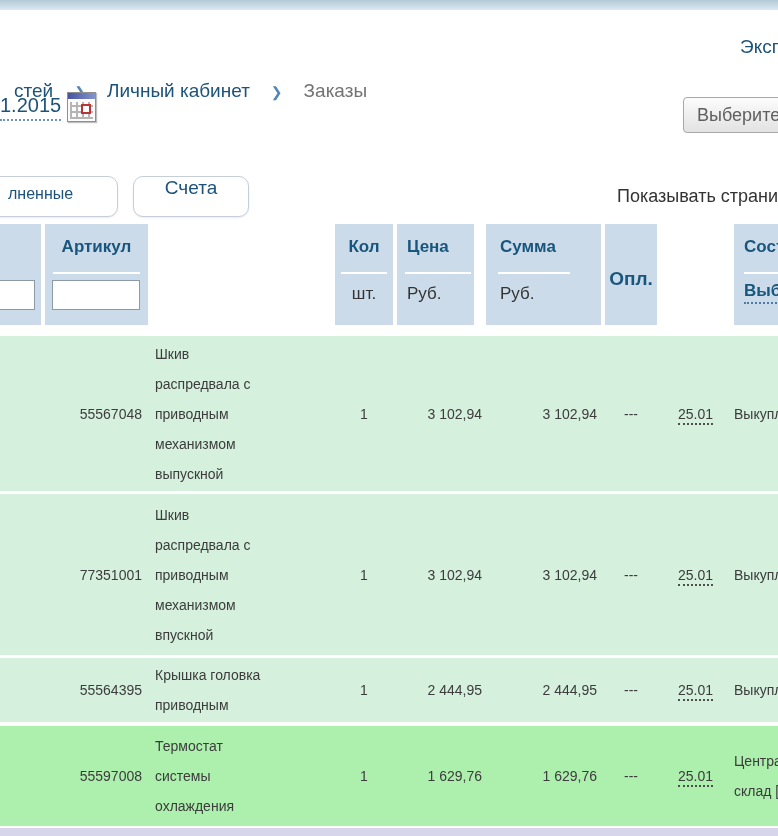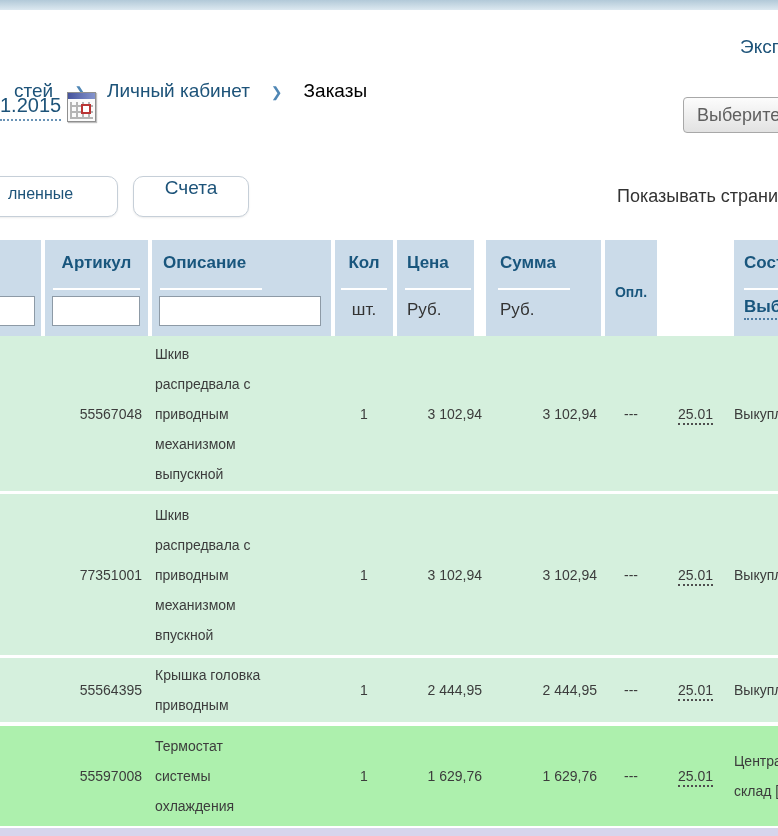--- a/index.html
+++ b/index.html
@@ -9,21 +9,21 @@
   
   .topstrip{position:absolute;left:0;top:0;width:778px;height:10px;
     background:linear-gradient(#b2c9d8,#dce8f0);}
 
   
   .export-link{position:absolute;left:740px;top:36px;font-size:19px;color:#1d5379;white-space:nowrap;cursor:pointer;}
 
   
   .breadcrumb{position:absolute;left:14px;top:39px;display:flex;align-items:center;gap:21px;font-size:19px;white-space:nowrap;margin-top:41px;}
   .crumb-link{color:#1d5379;cursor:pointer;}
-  .crumb-current{color:#000000;}
+  .crumb-current{color:#737373;}
   .crumb-sep{color:#4f87b5;font-size:14px;padding-top:2px;}
 
   
   .date-filter{position:absolute;left:0;top:92px;height:30px;}
   .date-value{position:absolute;left:0;top:2px;font-size:20px;color:#1d5379;
     border-bottom:2px dotted #6b94b6;padding-bottom:2px;cursor:pointer;}
   .cal-icon{position:absolute;display:inline-block;width:27px;height:28px;border:1px solid #8f8f8f;
     background:#fbfbfb;box-shadow:1px 1px 1px rgba(0,0,0,.25);cursor:pointer;}
   .cal-icon .cal-top{position:absolute;left:0;top:0;right:0;height:6px;
     background:linear-gradient(90deg,#47549c,#8494cd);}
@@ -42,38 +42,38 @@
   
   .tab{position:absolute;top:176px;height:39px;background:#fff;border:1px solid #c6cfd8;border-radius:10px;
     box-shadow:0 1px 2px rgba(0,0,0,.08);cursor:pointer;}
   .tab-completed{left:-62px;width:178px;}
   .tab-completed .tab-label{position:absolute;left:69px;top:8px;font-size:16px;color:#1d5379;white-space:nowrap;}
   .tab-invoices{left:133px;width:114px;display:flex;align-items:flex-start;justify-content:center;}
   .tab-invoices .tab-label{font-size:19px;color:#1d5379;}
   .show-pages{position:absolute;left:617px;top:186px;font-size:18px;color:#333;white-space:nowrap;}
 
   
-  .thead{position:absolute;left:0;top:240px;width:778px;height:101px;}
+  .thead{position:absolute;left:0;top:224px;width:778px;height:101px;}
   .hcell{position:absolute;top:0;height:101px;background:#cbdbe9;}
   .hc1{left:0;width:41px;} .hc2{left:45px;width:103px;} .hc3{left:152px;width:179px;}
   .hc4{left:335px;width:58px;} .hc5{left:397px;width:77px;} .hc6{left:486px;width:115px;}
   .hc7{left:605px;width:52px;} .hc8{left:661px;width:69px;} .hc9{left:734px;width:48px;}
   .hlabel{position:absolute;top:13px;left:0;width:100%;text-align:center;font-weight:bold;font-size:17px;color:#19567d;white-space:nowrap;}
   .hlabel.al{text-align:left;}
   .hc3 .hlabel{padding-left:11px;} .hc5 .hlabel{padding-left:10px;} .hc6 .hlabel{padding-left:14px;} .hc9 .hlabel{padding-left:10px;}
   .hline{position:absolute;top:48px;height:2px;background:#fff;}
   .hsub{position:absolute;top:60px;left:0;width:100%;text-align:center;font-size:17px;color:#333;}
   .hsub.al{text-align:left;}
   .hc5 .hsub{padding-left:10px;} .hc6 .hsub{padding-left:14px;}
   .hinput{position:absolute;top:56px;height:30px;border:1px solid #8d9aa6;background:#fff;padding:0 4px;
     font-family:"Liberation Sans",sans-serif;font-size:16px;box-sizing:border-box;}
   .hc1 .hinput{left:-16px;width:51px;}
   .hc2 .hinput{left:7px;width:88px;}
   .hc3 .hinput{left:7px;width:162px;}
-  .opl-label{position:absolute;top:44px;left:0;width:100%;text-align:center;font-weight:bold;font-size:14px;color:#19567d;}
+  .opl-label{position:absolute;top:44px;left:0;width:100%;text-align:center;font-weight:bold;font-size:19px;color:#19567d;}
   .hc8 .cal-icon{left:20px;top:54px;}
   .status-select{position:absolute;left:10px;top:57px;font-weight:bold;font-size:17px;color:#19567d;
     border-bottom:2px dotted #4c7ca3;padding-bottom:1px;white-space:nowrap;cursor:pointer;}
 
   
   .trow{position:absolute;left:0;width:778px;}
   .row-mint{background:#d5f0dd;}
   .row-bright{background:#adf0ad;}
   .trow-1{top:336px;height:155px;} .trow-2{top:494px;height:161px;}
   .trow-3{top:658px;height:64px;}  .trow-4{top:726px;height:100px;}
@@ -131,25 +131,20 @@
 
   <div class="thead">
     <div class="hcell hc1">
       <input class="hinput" type="text" style="">
     </div>
     <div class="hcell hc2">
       <div class="hlabel">Артикул</div>
       <div class="hline" style="left:8px;right:8px;"></div>
       <input class="hinput" type="text" style="">
     </div>
-    <div class="hcell hc3">
-      <div class="hlabel al">Описание</div>
-      <div class="hline" style="left:8px;width:102px;"></div>
-      <input class="hinput" type="text" style="">
-    </div>
     <div class="hcell hc4">
       <div class="hlabel">Кол</div>
       <div class="hline" style="left:6px;right:6px;"></div>
       <div class="hsub">шт.</div>
     </div>
     <div class="hcell hc5">
       <div class="hlabel al">Цена</div>
       <div class="hline" style="left:8px;width:66px;"></div>
       <div class="hsub al">Руб.</div>
     </div>

